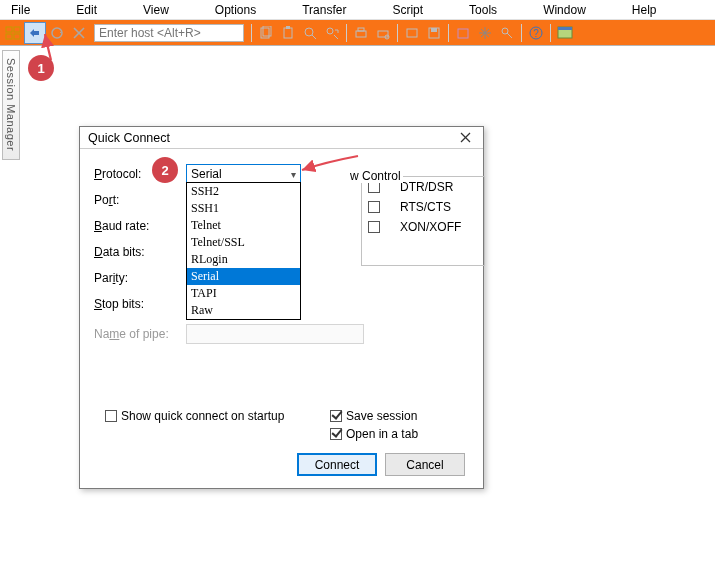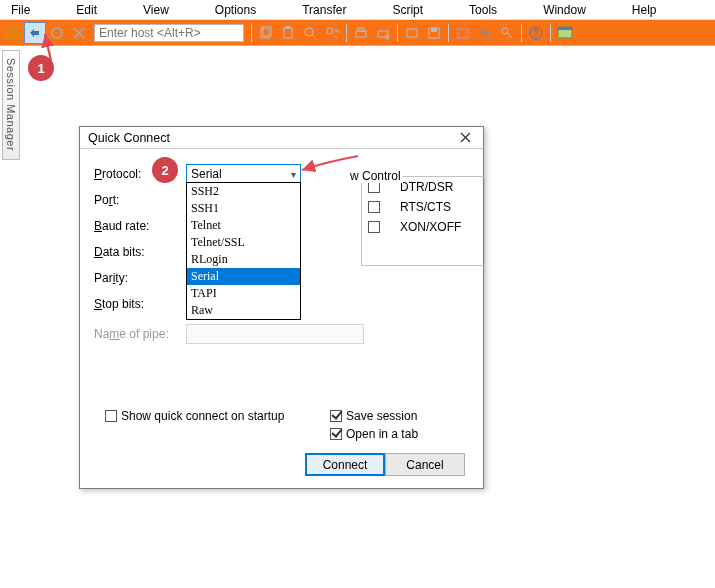--- a/index.html
+++ b/index.html
@@ -238,20 +238,21 @@
     border-bottom: 2px solid #333;
     transform: rotate(-50deg);
     margin-left: 1px;
   }
   
   .btnrow {
     position: absolute;
     right: 18px;
     bottom: 12px;
     display: flex;
+    gap: 8px;
   }
   .btn {
     width: 80px;
     height: 23px;
     border: 1px solid #adadad;
     background: #e9e9e9;
     display: flex;
     align-items: center;
     justify-content: center;
     font-size: 12px;

